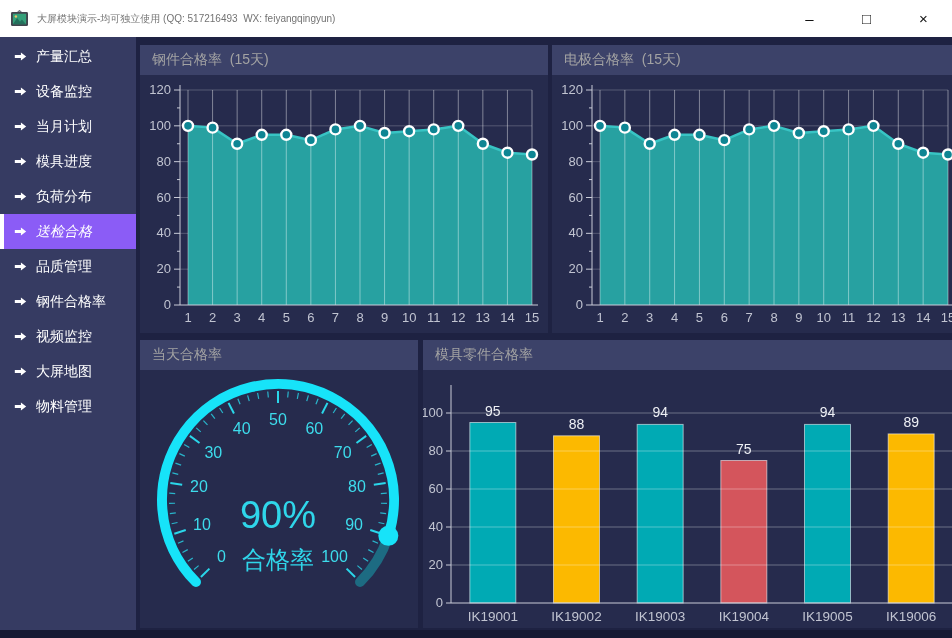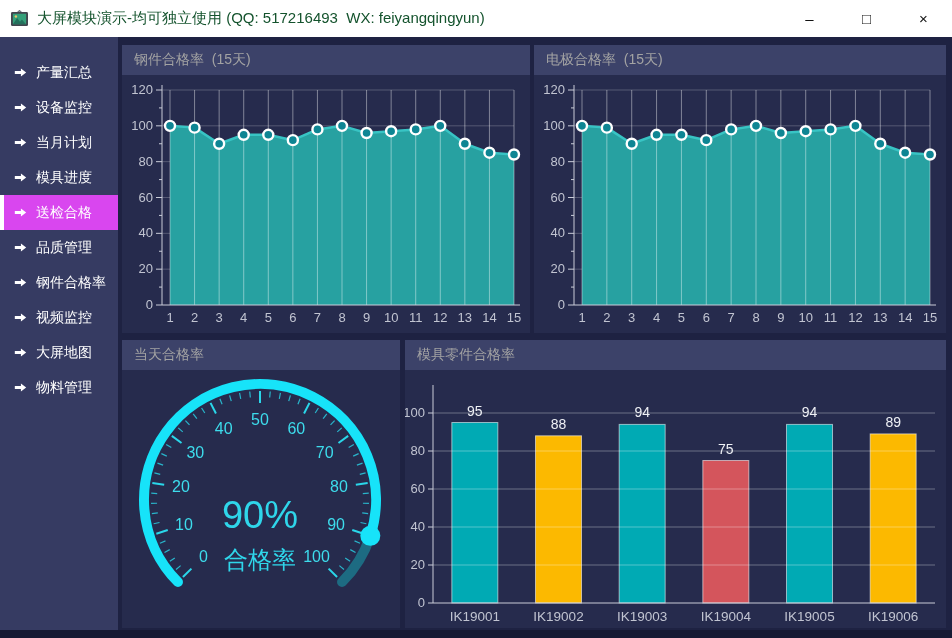--- a/index.html
+++ b/index.html
@@ -5,30 +5,30 @@
   html,body{margin:0;padding:0;}
   body{
     width:952px;height:638px;overflow:hidden;
     background:#1e2242;
     font-family:"Liberation Sans","DejaVu Sans",sans-serif;
     -webkit-font-smoothing:antialiased;
   }
   
   .titlebar{height:37px;background:#ffffff;display:flex;align-items:center;}
   .app-icon{margin:0 8px 0 10px;display:flex;align-items:center;}
-  .win-title{flex:1;font-size:15px;color:#14532d;white-space:pre;}
+  .win-title{flex:1;font-size:10px;color:#737373;white-space:pre;}
   .win-btn{width:57px;height:37px;display:flex;align-items:center;justify-content:center;
     font-size:15px;color:#111;cursor:pointer;user-select:none;}
   
   .app{display:flex;height:593px;}
-  .sidebar{width:118px;background:#363b62;padding-top:18px;box-sizing:border-box;flex:none;}
+  .sidebar{width:136px;background:#363b62;padding-top:2px;box-sizing:border-box;flex:none;}
   .side-item{height:35px;display:flex;align-items:center;padding-left:14px;gap:9px;
     color:#ffffff;font-size:14px;position:relative;cursor:pointer;}
   .side-item .arrow{display:flex;align-items:center;}
-  .side-item.active{background:#d946ef;}
+  .side-item.active{background:#8b5cf6;font-style:italic;}
   .side-item.active::before{content:"";position:absolute;left:0;top:0;bottom:0;width:4px;background:#ffffff;}
   .main{position:relative;flex:1;background:#1e2242;}
   .panel{position:absolute;background:#262b4d;}
   .panel-header{height:30px;background:#3c4269;display:flex;align-items:center;
     padding-left:12px;color:#a3a3a3;font-size:14px;white-space:pre;}
   svg.chart{display:block;font-family:inherit;}
   .bottom-strip{height:8px;background:#161a33;width:952px;}
 </style>
 </head>
 <body>
@@ -75,20 +75,28 @@
         </span>
         <span class="lbl">当月计划</span>
       </div>
       <div class="side-item">
         <span class="arrow">
           <svg viewBox="0 0 16 16" width="13" height="13">
             <path d="M1 6.3h7.5V3.2L15 8l-6.5 4.8V9.7H1z" fill="#ffffff"></path>
           </svg>
         </span>
         <span class="lbl">模具进度</span>
+      </div>
+      <div class="side-item">
+        <span class="arrow">
+          <svg viewBox="0 0 16 16" width="13" height="13">
+            <path d="M1 6.3h7.5V3.2L15 8l-6.5 4.8V9.7H1z" fill="#ffffff"></path>
+          </svg>
+        </span>
+        <span class="lbl">负荷分布</span>
       </div>
       <div class="side-item active">
         <span class="arrow">
           <svg viewBox="0 0 16 16" width="13" height="13">
             <path d="M1 6.3h7.5V3.2L15 8l-6.5 4.8V9.7H1z" fill="#ffffff"></path>
           </svg>
         </span>
         <span class="lbl">送检合格</span>
       </div>
       <div class="side-item">

